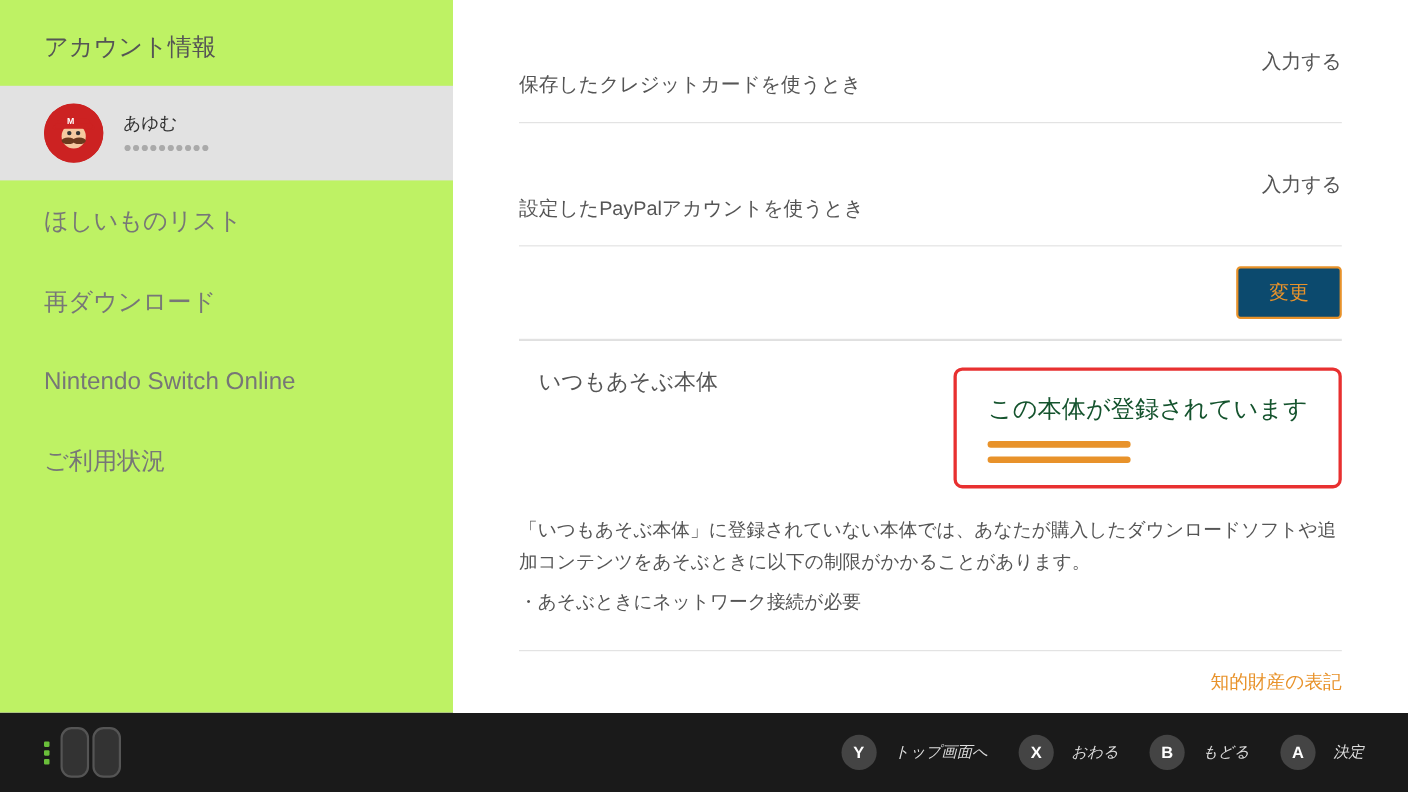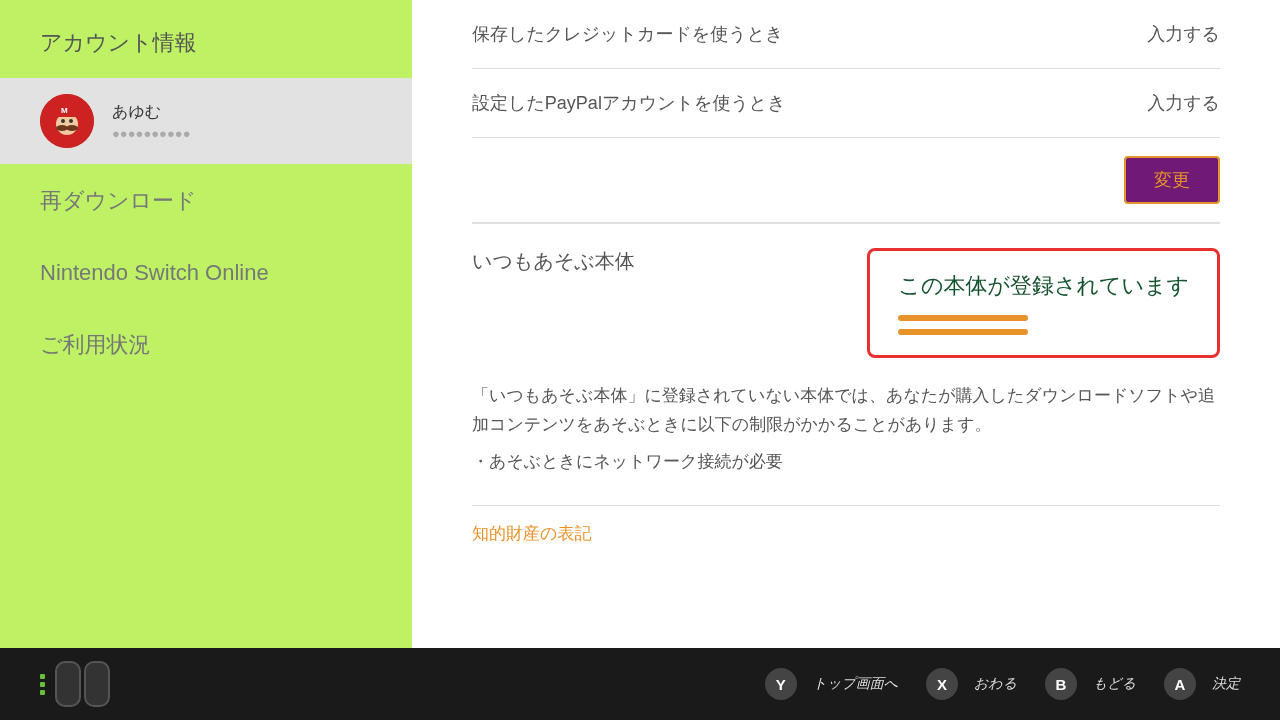--- a/index.html
+++ b/index.html
@@ -93,31 +93,32 @@
       display: flex;
       align-items: center;
       justify-content: space-between;
       padding: 22px 0;
       border-bottom: 1px solid #e0e0e0;
     }
 
     .content-row-label {
       font-size: 18px;
       color: #555;
+      margin-top: 43px;
     }
 
     .content-row-value {
       font-size: 18px;
       color: #555;
     }
 
     .btn-orange-outline {
       border: 2px solid #e8922a;
       color: #e8922a;
-      background: #701a75;
+      background: #0c4a6e;
       padding: 10px 28px;
       font-size: 18px;
       cursor: pointer;
       border-radius: 4px;
     }
 
     .highlighted-box {
       border: 3px solid #e83030;
       border-radius: 8px;
       padding: 20px 28px;
@@ -155,40 +156,42 @@
       justify-content: space-between;
       padding: 24px 0;
       border-top: 1px solid #e0e0e0;
     }
 
     .section-row-label {
       font-size: 20px;
       color: #555;
       flex-shrink: 0;
       width: 300px;
+      margin-left: 18px;
     }
 
     .section-row-right {
       flex: 1;
       display: flex;
       justify-content: flex-end;
     }
 
     .description-text {
       font-size: 17px;
       color: #555;
       line-height: 1.7;
       padding: 0 0 20px 0;
     }
 
     .description-text p {
       margin-bottom: 8px;
     }
 
     .footer-link {
+      text-align: right;
       padding: 16px 0 24px 0;
       border-top: 1px solid #e0e0e0;
     }
 
     .footer-link a {
       color: #e8922a;
       font-size: 17px;
       text-decoration: none;
       cursor: pointer;
     }
@@ -305,20 +308,21 @@
           <text x="21" y="19" font-size="8" fill="white" font-weight="bold" font-family="Arial">M</text>
         </svg>
       </div>
       <div>
         <div class="user-name">あゆむ</div>
         <div class="user-sub">●●●●●●●●●●</div>
       </div>
     </div>
 
     <div class="sidebar-nav">
+      <div class="sidebar-nav-item">ほしいものリスト</div>
       <div class="sidebar-nav-item">再ダウンロード</div>
       <div class="sidebar-nav-item">Nintendo Switch Online</div>
       <div class="sidebar-nav-item">ご利用状況</div>
     </div>
   </div>
 
   <div class="content">
 
     <div class="content-row">
       <span class="content-row-label">保存したクレジットカードを使うとき</span>

